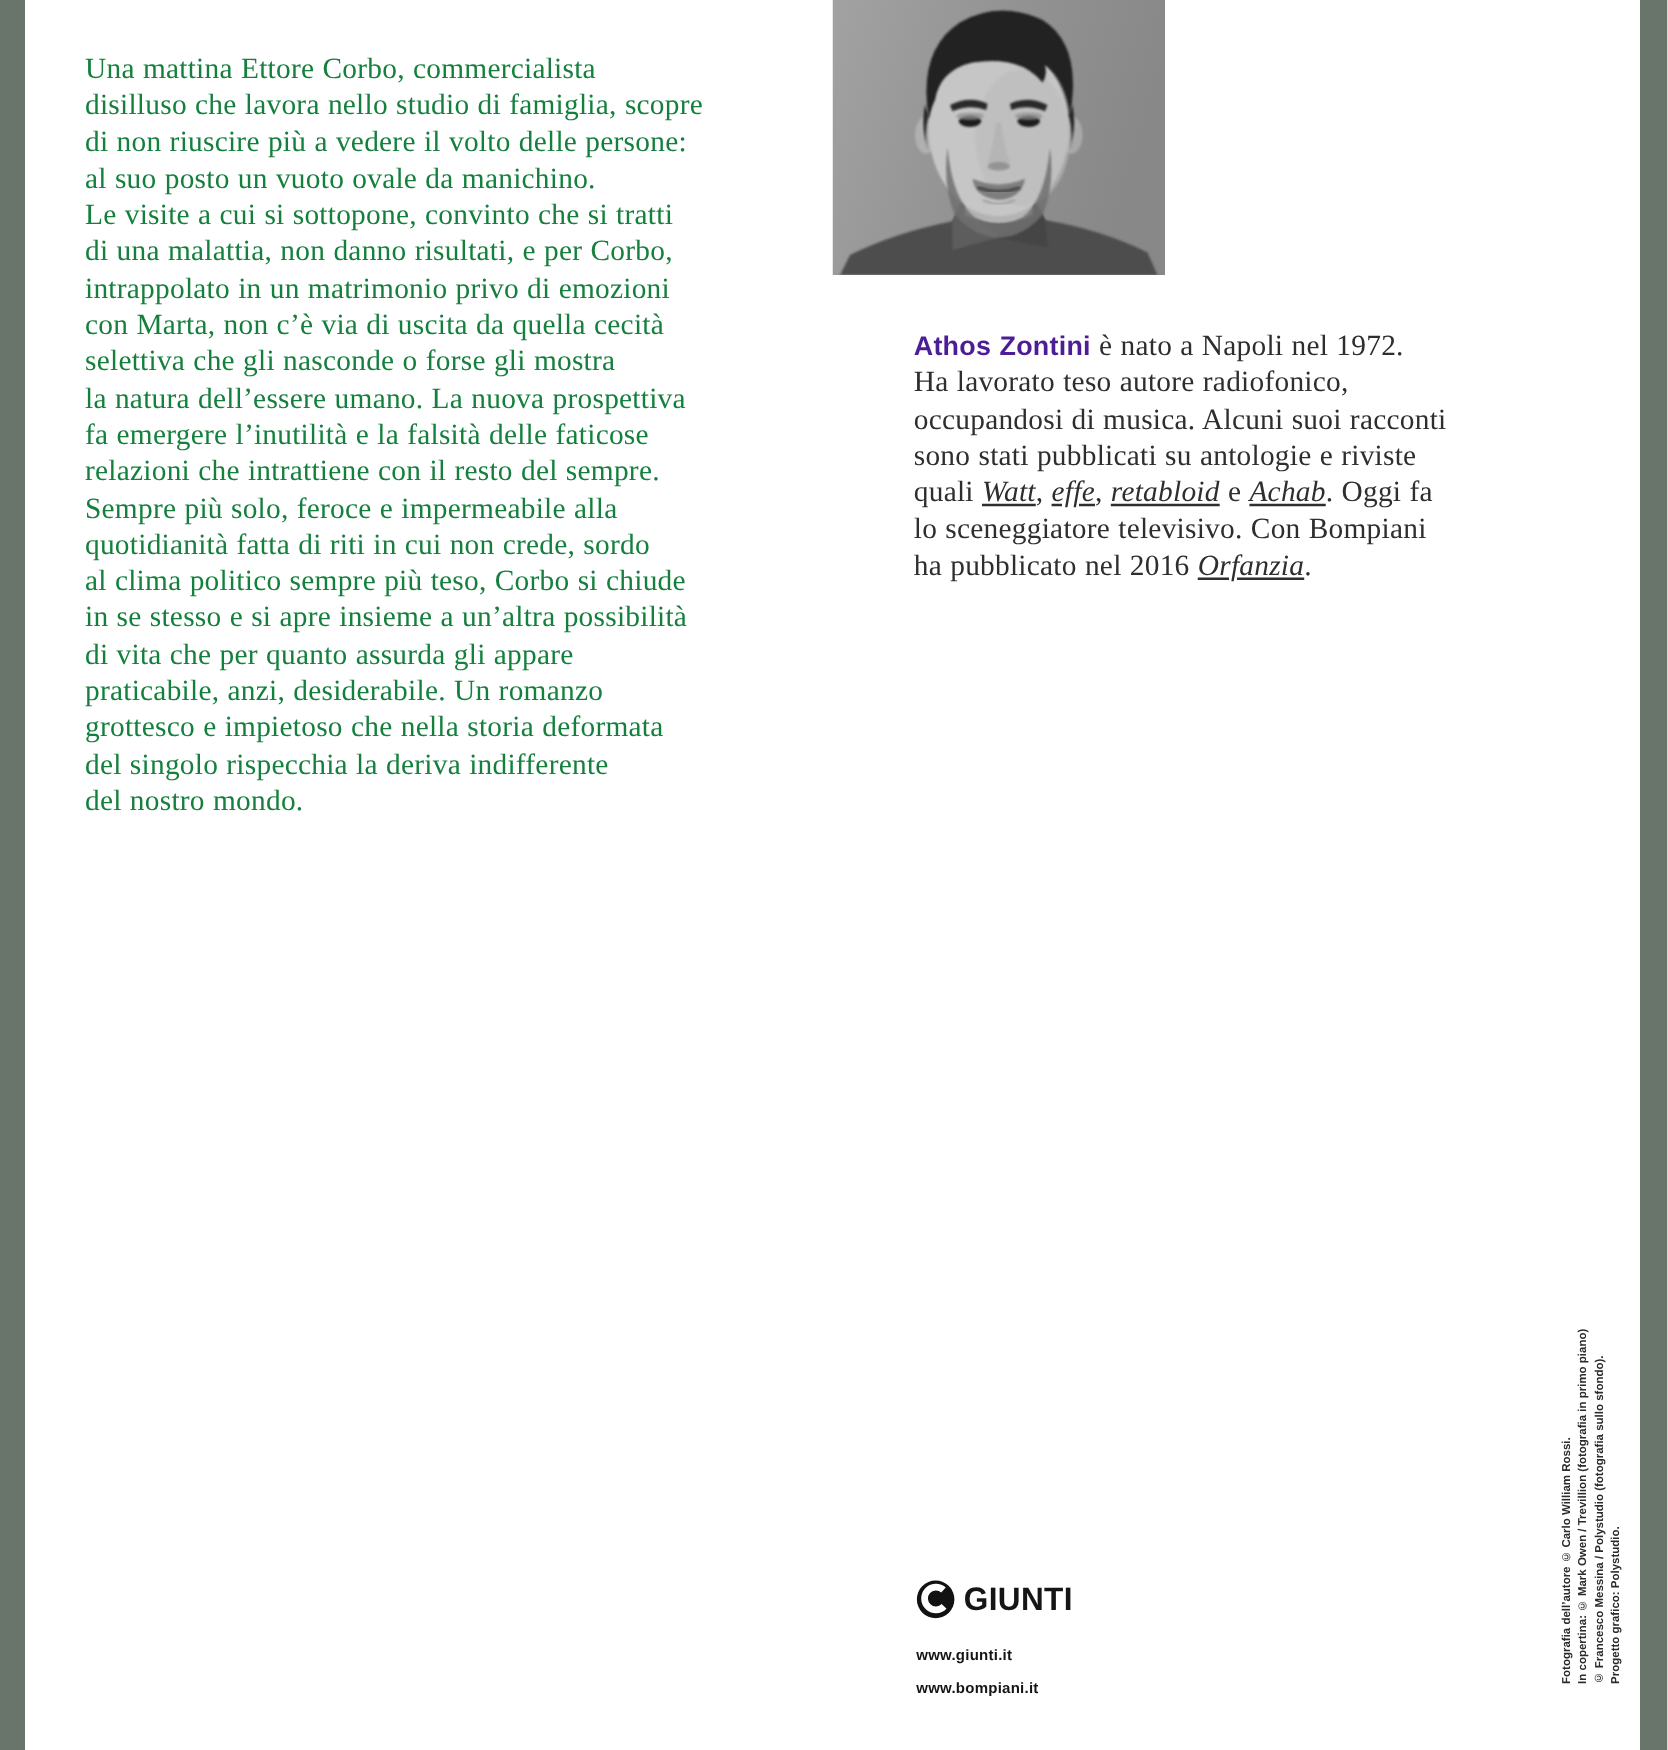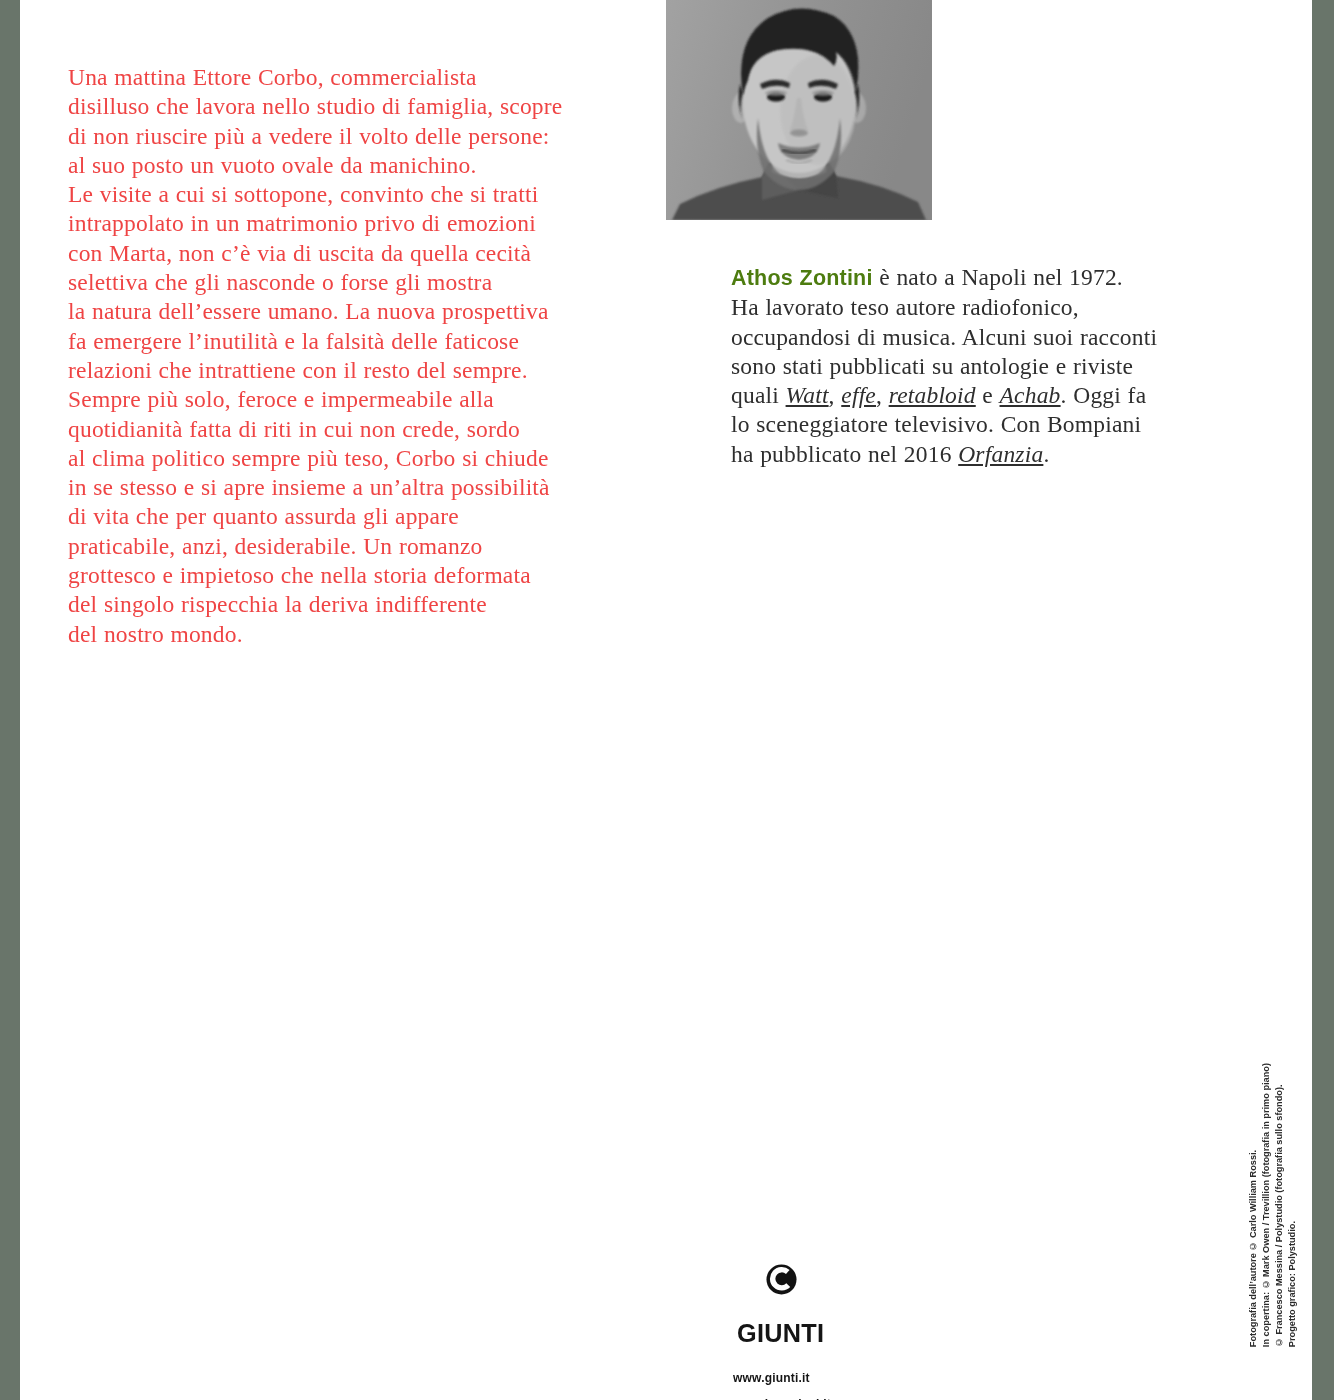--- a/index.html
+++ b/index.html
@@ -7,22 +7,22 @@
     width:1334px;height:1400px;position:relative;overflow:hidden;
     background:#ffffff;
     font-family:"Liberation Serif", serif;
   }
   .strip{position:absolute;top:0;height:100%;}
   .strip-left{left:0;width:20px;}
   .strip-right{right:0;width:22px;}
 
   
   .synopsis{
-    position:absolute;left:68px;top:63px;
-    font-size:23.5px;line-height:29.3px;color:#ef4444;
+    position:absolute;left:68px;top:41px;
+    font-size:23.5px;line-height:29.3px;color:#15803d;
     letter-spacing:0.2px;word-spacing:0.5px;
   }
   .syn-line{white-space:nowrap;}
 
   
   .photo{position:absolute;left:666px;top:0;width:266px;height:220px;}
 
   
   .bio{
     position:absolute;left:731px;top:263px;width:500px;
@@ -31,21 +31,21 @@
   }
   .bio-line{white-space:nowrap;}
   .author-name{
     font-family:"Liberation Sans", sans-serif;font-weight:bold;
     font-size:21.5px;letter-spacing:0.2px;
   }
   .it{font-style:italic;text-decoration:underline;}
 
   
   .publisher{position:absolute;left:733px;top:1264px;}
-  .logo-row{display:flex;align-items:center;gap:23px;flex-direction:column;}
+  .logo-row{display:flex;align-items:center;gap:7px;}
   .logo-word{
     font-family:"Liberation Sans", sans-serif;font-weight:bold;
     font-size:26px;color:#151515;letter-spacing:0.3px;
     transform:scaleX(0.97);transform-origin:left center;
   }
   .urls{
     margin-top:16px;
     font-family:"Liberation Sans", sans-serif;font-weight:bold;
     font-size:12px;line-height:26px;color:#151515;letter-spacing:0.2px;
   }
@@ -64,20 +64,21 @@
 
 <div class="strip strip-left" style="background: rgb(105, 117, 106);"></div>
 <div class="strip strip-right" style="background: rgb(105, 117, 106);"></div>
 
 <div class="synopsis">
     <div class="syn-line">Una mattina Ettore Corbo, commercialista</div>
     <div class="syn-line">disilluso che lavora nello studio di famiglia, scopre</div>
     <div class="syn-line">di non riuscire più a vedere il volto delle persone:</div>
     <div class="syn-line">al suo posto un vuoto ovale da manichino.</div>
     <div class="syn-line">Le visite a cui si sottopone, convinto che si tratti</div>
+    <div class="syn-line">di una malattia, non danno risultati, e per Corbo,</div>
     <div class="syn-line">intrappolato in un matrimonio privo di emozioni</div>
     <div class="syn-line">con Marta, non c’è via di uscita da quella cecità</div>
     <div class="syn-line">selettiva che gli nasconde o forse gli mostra</div>
     <div class="syn-line">la natura dell’essere umano. La nuova prospettiva</div>
     <div class="syn-line">fa emergere l’inutilità e la falsità delle faticose</div>
     <div class="syn-line">relazioni che intrattiene con il resto del sempre.</div>
     <div class="syn-line">Sempre più solo, feroce e impermeabile alla</div>
     <div class="syn-line">quotidianità fatta di riti in cui non crede, sordo</div>
     <div class="syn-line">al clima politico sempre più teso, Corbo si chiude</div>
     <div class="syn-line">in se stesso e si apre insieme a un’altra possibilità</div>
@@ -132,21 +133,21 @@
 
     <path d="M 92 118 Q 96 160 114 174 Q 133 184 152 174 Q 170 160 174 118 Q 178 150 168 172 Q 152 190 133 190 Q 114 190 98 172 Q 88 150 92 118 Z" fill="#707070" opacity="0.85" filter="url(#soften)"></path>
     <path d="M 112 143 Q 133 152 154 143 Q 152 158 133 160 Q 114 158 112 143 Z" fill="#777777" opacity="0.9" filter="url(#soften)"></path>
 
     <path d="M 116 150 Q 133 156 150 150" stroke="#4a4a4a" stroke-width="2.4" fill="none" filter="url(#soften)"></path>
     <path d="M 120 160 Q 133 166 146 160" stroke="#9a9a9a" stroke-width="1.6" fill="none" opacity="0.8" filter="url(#soften)"></path>
   </svg>
 </div>
 
 <div class="bio">
-  <div class="bio-line"><span class="author-name" style="color: #4d7c0f;">Athos Zontini</span><span> è nato a Napoli nel 1972.</span></div>
+  <div class="bio-line"><span class="author-name" style="color: #4c1d95;">Athos Zontini</span><span> è nato a Napoli nel 1972.</span></div>
   <div class="bio-line">Ha lavorato teso autore radiofonico,</div>
   <div class="bio-line">occupandosi di musica. Alcuni suoi racconti</div>
   <div class="bio-line">sono stati pubblicati su antologie e riviste</div>
   <div class="bio-line"><span>quali </span><span class="it">Watt</span><span>, </span><span class="it">effe</span><span>, </span><span class="it">retabloid</span><span> e </span><span class="it">Achab</span><span>. Oggi fa</span></div>
   <div class="bio-line">lo sceneggiatore televisivo. Con Bompiani</div>
   <div class="bio-line"><span>ha pubblicato nel 2016 </span><span class="it">Orfanzia</span><span>.</span></div>
 </div>
 
 <div class="publisher">
   <div class="logo-row">

